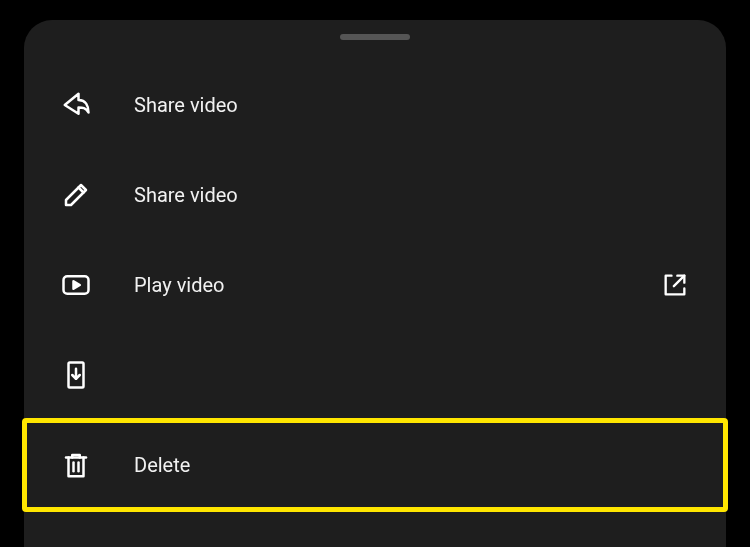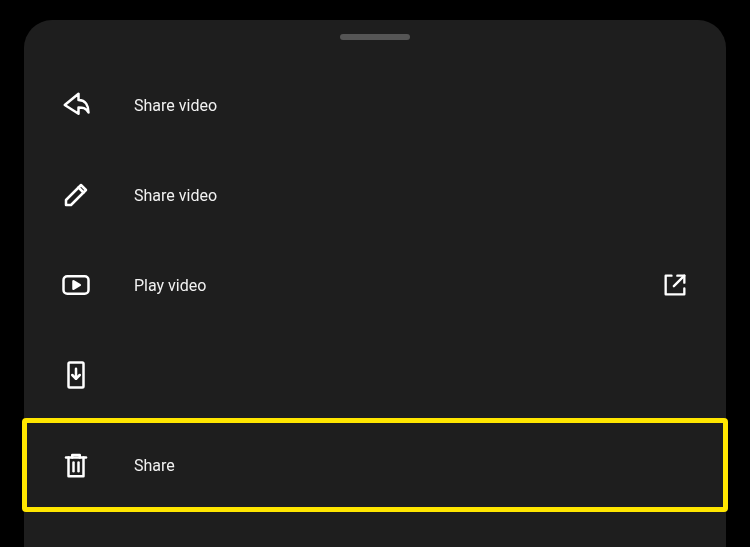--- a/index.html
+++ b/index.html
@@ -49,21 +49,21 @@
       width: 32px;
       height: 32px;
       flex: 0 0 32px;
       margin-right: 42px;
       display: flex;
       align-items: center;
       justify-content: center;
     }
     .icon svg { width: 30px; height: 30px; stroke: #fff; fill: none; stroke-width: 2; }
     .label {
-      font-size: 16px;
+      font-size: 20px;
       font-weight: 400;
       color: #f1f1f1;
       flex: 1;
     }
     .trailing-icon {
       width: 30px;
       height: 30px;
       display: flex;
       align-items: center;
       justify-content: center;
@@ -127,17 +127,17 @@
     <div class="item highlight">
       <span class="icon">
         <svg viewBox="0 0 24 24" stroke-linejoin="round" stroke-linecap="round">
           <path d="M4 6 H20"></path>
           <path d="M9 6 V4 H15 V6"></path>
           <path d="M6 6 V21 H18 V6"></path>
           <path d="M10 10 V17"></path>
           <path d="M14 10 V17"></path>
         </svg>
       </span>
-      <span class="label">Share</span>
+      <span class="label">Delete</span>
     </div>
 
   </div>
 </div>
 
 </body></html>

